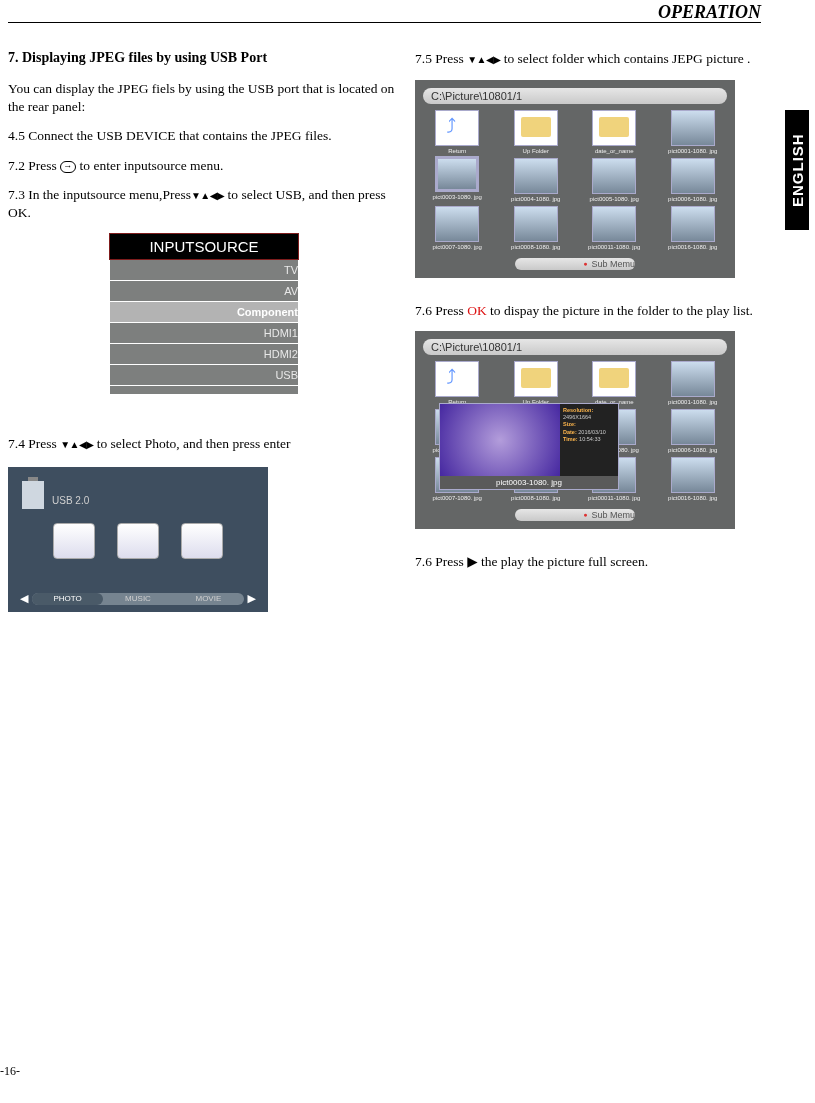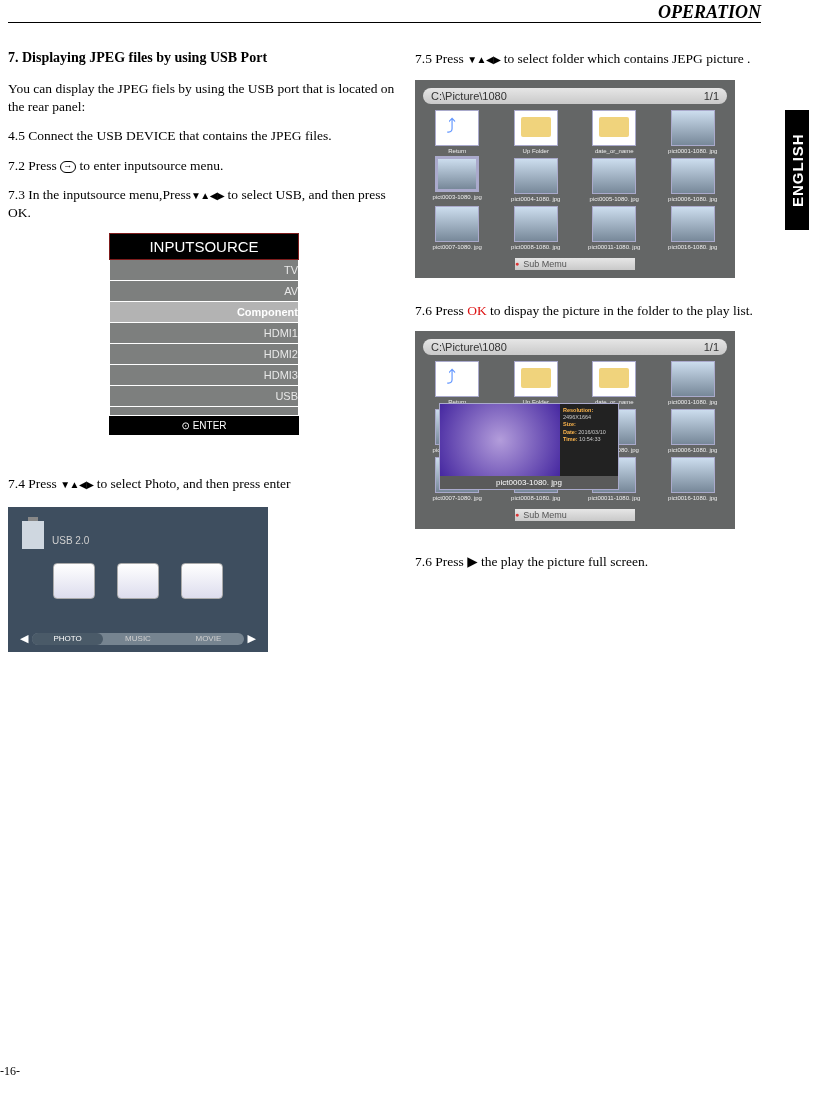--- a/index.html
+++ b/index.html
@@ -175,21 +175,21 @@
     font-family: Arial, sans-serif;
     position: relative;
     margin-top: 8px;
   }
   .pathbar {
     background: linear-gradient(#e6e6e6,#c9c9c9);
     border-radius: 10px;
     font-size: 11px;
     padding: 2px 8px;
     display: flex;
-    justify-content: space-between;
+    justify-content: flex-start;
     color: #333;
     margin-bottom: 6px;
   }
   .grid4 {
     display: grid;
     grid-template-columns: repeat(4, 1fr);
     gap: 4px 10px;
   }
   .thumb-cell { text-align: center; }
   .thumb-box {
@@ -219,23 +219,23 @@
     font-size: 6px;
     color: #eee;
     margin-top: 2px;
     white-space: nowrap;
   }
   .submenu {
     margin-top: 8px;
     width: 120px;
     margin-left: auto; margin-right: auto;
     background: linear-gradient(#e6e6e6,#c9c9c9);
-    border-radius: 0;
+    border-radius: 6px;
     font-size: 9px;
-    text-align: left;
+    text-align: right;
     padding: 1px 0;
     color: #555;
   }
   .submenu::before {
     content: "●";
     color: #d33;
     margin-right: 4px;
     font-size: 7px;
     vertical-align: 1px;
   }
@@ -299,25 +299,23 @@
   </div>
 
   <div class="inputsource">
     <div class="inputsource-head">INPUTSOURCE</div>
     <div id="is-rows">
         <div class="inputsource-row">TV</div>
         <div class="inputsource-row">AV</div>
         <div class="inputsource-row sel">Component</div>
         <div class="inputsource-row">HDMI1</div>
         <div class="inputsource-row">HDMI2</div>
-        <div class="inputsource-row">HDMI3</div>
         <div class="inputsource-row">USB</div>
         <div class="inputsource-row"></div>
       </div>
-    <div class="inputsource-foot">⊙ ENTER</div>
   </div>
 
   <div class="para" style="margin-top:40px">
     <span>7.4 Press </span><span class="arrows-inline">▼▲◀▶</span><span> to select Photo, and then press enter</span>
   </div>
 
   <div class="media-menu">
     <div class="media-usb-icon"></div>
     <div class="media-usb-label">USB 2.0</div>
     <div class="media-row">

